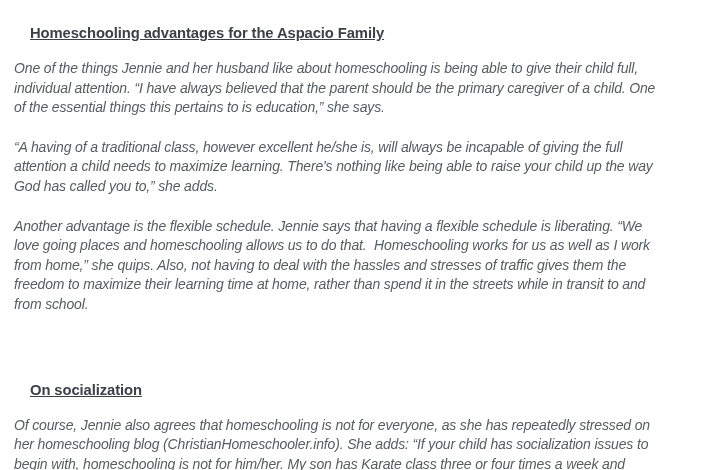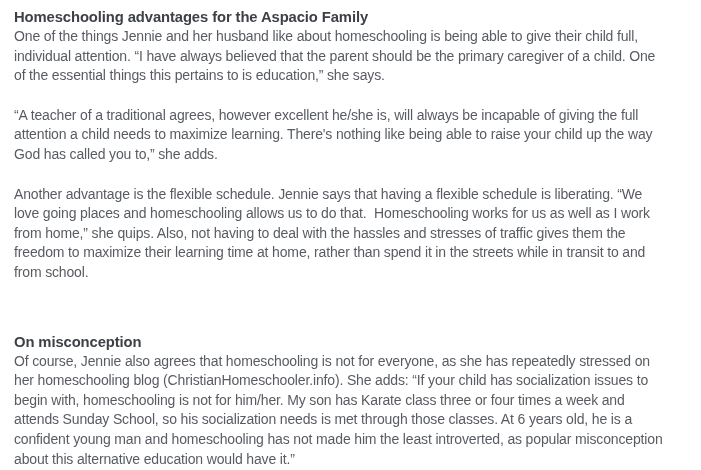--- a/index.html
+++ b/index.html
@@ -18,61 +18,63 @@
     width: 701px;
     padding: 7px 8px 0 14px;
   }
   .section {
     margin: 0;
   }
   .section--second {
     padding-top: 29px; 
   }
   .heading {
-    margin: 0;
+    margin: 16px;
     font-size: 14.8px;
     font-weight: bold;
     color: #3d4046;
     line-height: 20px;
     letter-spacing: -0.1px;
+    text-decoration: underline;
   }
   .para {
     margin: 0 0 20px 0;
     font-size: 14px;
     color: #585c62;
     line-height: 19.6px;
     letter-spacing: -0.15px;
     white-space: pre-wrap; 
+    font-style: italic;
   }
   .section--second .para:last-child {
     margin-bottom: 8px;
   }
 </style>
 </head>
 <body>
 
 <div class="article">
 
   <section class="section section--first">
     <h2 class="heading">Homeschooling advantages for the Aspacio Family</h2>
     <p class="para">One of the things Jennie and her husband like about homeschooling is being able to give their child full,
 individual attention. “I have always believed that the parent should be the primary caregiver of a child. One
 of the essential things this pertains to is education,” she says.</p>
-    <p class="para">“A teacher of a traditional agrees, however excellent he/she is, will always be incapable of giving the full
+    <p class="para">“A having of a traditional class, however excellent he/she is, will always be incapable of giving the full
 attention a child needs to maximize learning. There's nothing like being able to raise your child up the way
 God has called you to,” she adds.</p>
     <p class="para">Another advantage is the flexible schedule. Jennie says that having a flexible schedule is liberating. “We
 love going places and homeschooling allows us to do that.  Homeschooling works for us as well as I work
 from home,” she quips. Also, not having to deal with the hassles and stresses of traffic gives them the
 freedom to maximize their learning time at home, rather than spend it in the streets while in transit to and
 from school.</p>
   </section>
 
   <section class="section section--second">
-    <h2 class="heading">On misconception</h2>
+    <h2 class="heading">On socialization</h2>
     <p class="para">Of course, Jennie also agrees that homeschooling is not for everyone, as she has repeatedly stressed on
 her homeschooling blog (ChristianHomeschooler.info). She adds: “If your child has socialization issues to
 begin with, homeschooling is not for him/her. My son has Karate class three or four times a week and
 attends Sunday School, so his socialization needs is met through those classes. At 6 years old, he is a
 confident young man and homeschooling has not made him the least introverted, as popular misconception
 about this alternative education would have it.”</p>
   </section>
 
 </div>
 

